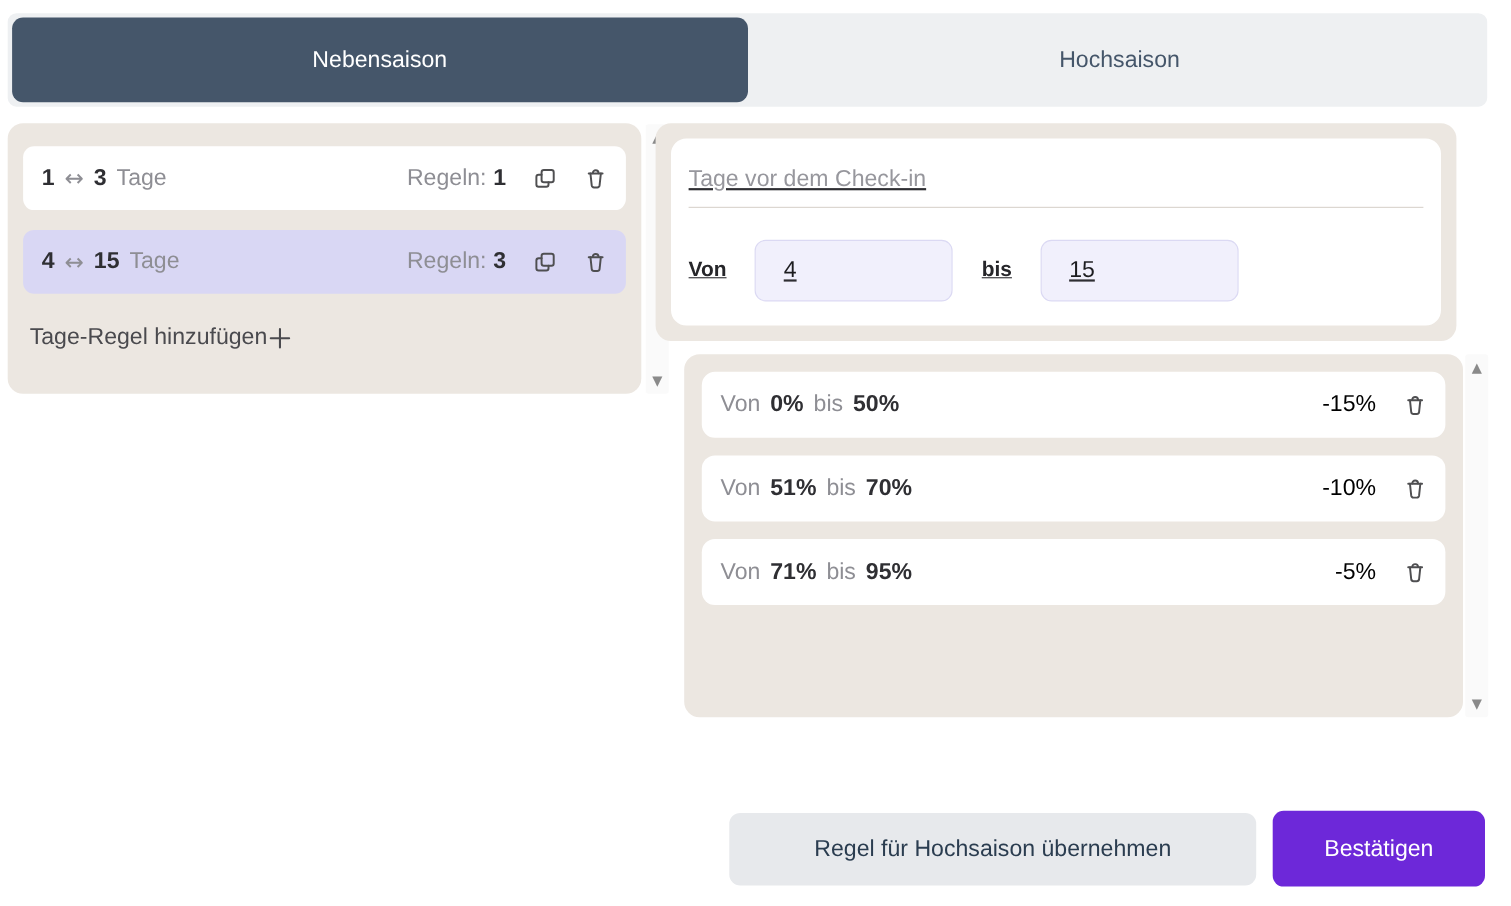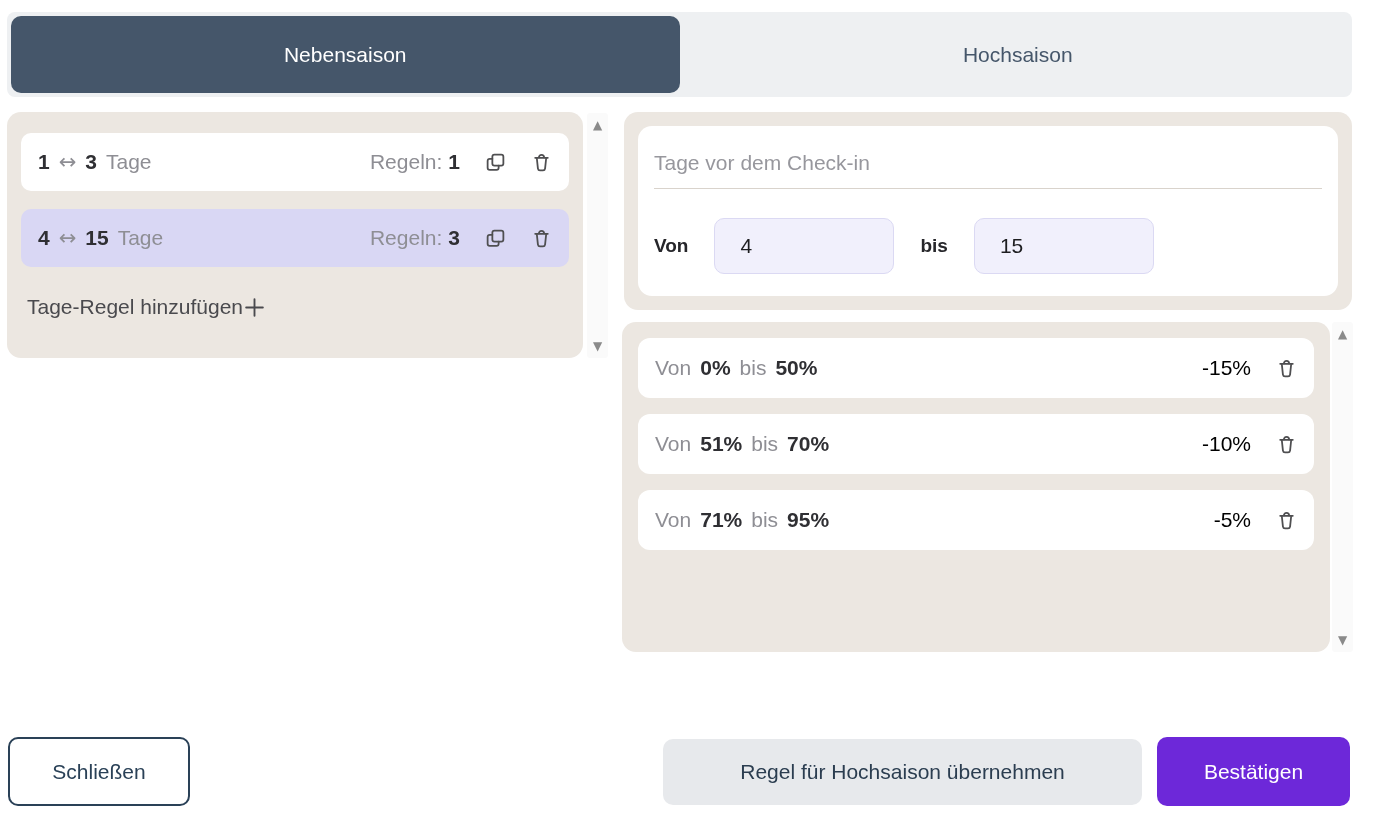--- a/index.html
+++ b/index.html
@@ -9,21 +9,21 @@
   
   .tabbar { position: absolute; left: 7px; top: 12px; width: 1345px; height: 85px;
             background: #eef0f2; border-radius: 8px; display: flex; }
   .tab { flex: 1; display: flex; align-items: center; justify-content: center;
          font-size: 21px; color: #45566a; cursor: pointer; }
   .tab.active { background: #45566a; color: #ffffff; border-radius: 10px; margin: 4px; font-weight: 500; }
 
   
   .panel { position: absolute; background: #ece7e1; border-radius: 14px; }
   .left-panel  { left: 7px;   top: 112px; width: 576px; height: 246px; padding: 21px 14px 0; }
-  .tr-panel    { left: 624px; top: 112px; width: 728px; height: 198px; padding: 14px; }
+  .tr-panel    { left: 596px; top: 112px; width: 728px; height: 198px; padding: 14px; text-decoration: underline; }
   .br-panel    { left: 622px; top: 322px; width: 708px; height: 330px; padding: 16px 16px 0; }
 
   
   .day-row { height: 58px; border-radius: 10px; background: #ffffff; margin-bottom: 18px;
              padding: 0 17px; display: flex; align-items: center; justify-content: space-between;
              font-size: 21px; cursor: pointer; }
   .day-row.selected { background: #d9d7f4; }
   .tok { display: flex; align-items: center; gap: 9px; }
   .b { font-weight: 700; color: #2f2f33; }
   .g { color: #8e8e94; }
@@ -230,17 +230,16 @@
       </div>
     </div>
 
   </div>
 
   <div class="vscroll sb-right">
     <span class="arr up">▲</span>
     <span class="arr down">▼</span>
   </div>
 
-  <button class="btn btn-close">Schließen</button>
   <button class="btn btn-apply">Regel für Hochsaison übernehmen</button>
   <button class="btn btn-confirm">Bestätigen</button>
 
 </div>
 
 </body></html>

